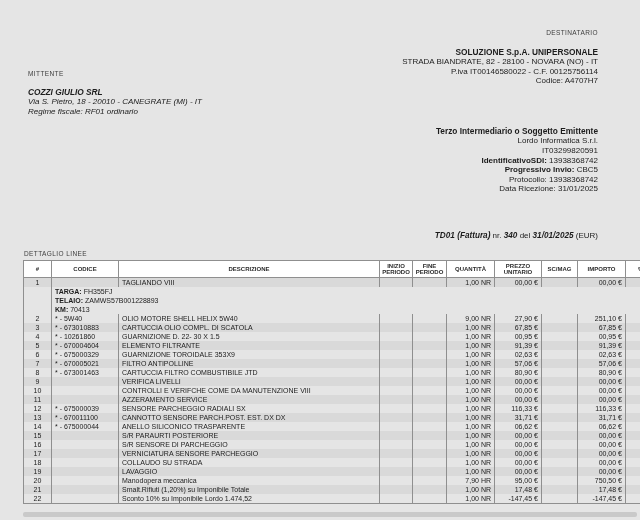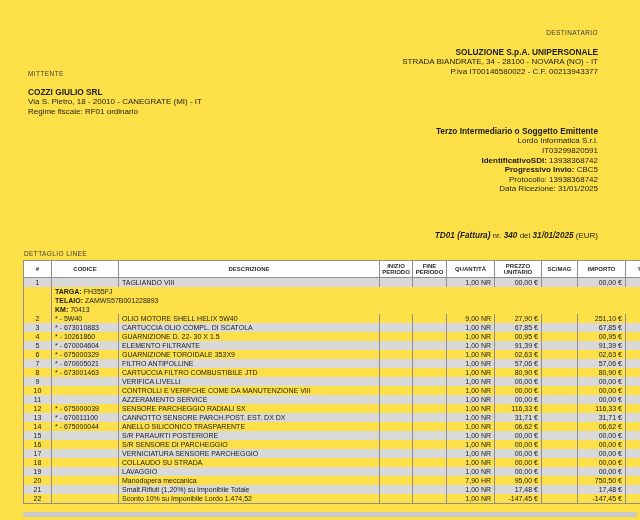--- a/index.html
+++ b/index.html
@@ -1,17 +1,17 @@
 <!DOCTYPE html>
 <html><head>
 <meta charset="utf-8">
 <style>
   html,body { margin:0; padding:0; background:#fff; }
   .page {
-    position:relative; width:640px; height:520px; background:#fde047;
+    position:relative; width:640px; height:520px; background:#e5e5e5;
     font-family:"Liberation Sans", sans-serif; color:#1c1c1c; overflow:hidden;
   }
   .slabel { position:absolute; font-size:6.5px; color:#3d3d3d; letter-spacing:0.4px; }
   .rightedge { right:42px; text-align:right; }
   .blk { position:absolute; font-size:8px; line-height:9.3px; white-space:nowrap; }
   .blk .bold { font-weight:bold; font-size:8.3px; }
   .dest-block, .terzo-block, .sdi-block { right:42px; text-align:right; }
   .mitt-block { left:28px; text-align:left; }
   .docline { position:absolute; top:231px; right:42px; font-size:8px; white-space:nowrap; }
   .docline b { font-size:8.2px;font-style:italic; }
@@ -51,27 +51,28 @@
 </style>
 </head>
 <body>
 
 <div class="page">
 
   <div class="slabel rightedge" style="top:29px;">DESTINATARIO</div>
 
   <div class="blk dest-block" style="top:48px;">
     <div class="bold">SOLUZIONE S.p.A. UNIPERSONALE</div>
-    <div>STRADA BIANDRATE, 34 - 28100 - NOVARA (NO) - IT</div>
-    <div>P.iva IT00146580022 - C.F. 00213943377</div>
+    <div>STRADA BIANDRATE, 82 - 28100 - NOVARA (NO) - IT</div>
+    <div>P.iva IT00146580022 - C.F. 00125756114</div>
+    <div>Codice: A4707H7</div>
   </div>
 
   <div class="slabel" style="top:70px; left:28px;">MITTENTE</div>
 
-  <div class="blk mitt-block" style="top:88px;">
+  <div class="blk mitt-block" style="top:88px;font-style:italic;">
     <div class="bold">COZZI GIULIO SRL</div>
     <div>Via S. Pietro, 18 - 20010 - CANEGRATE (MI) - IT</div>
     <div>Regime fiscale: RF01 ordinario</div>
   </div>
 
   <div class="blk terzo-block" style="top:127px;">
     <div class="bold">Terzo Intermediario o Soggetto Emittente</div>
     <div>Lordo Informatica S.r.l.</div>
     <div>IT03299820591</div>
   </div>

